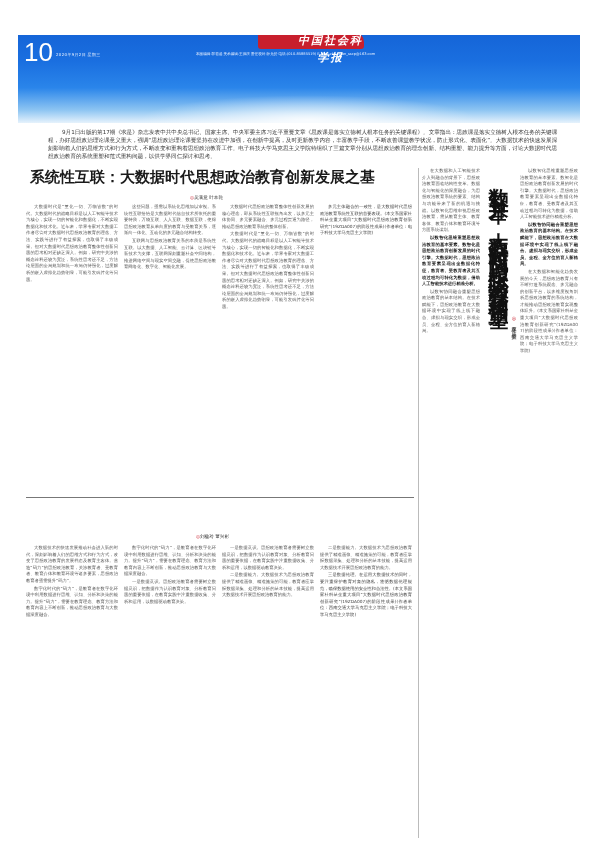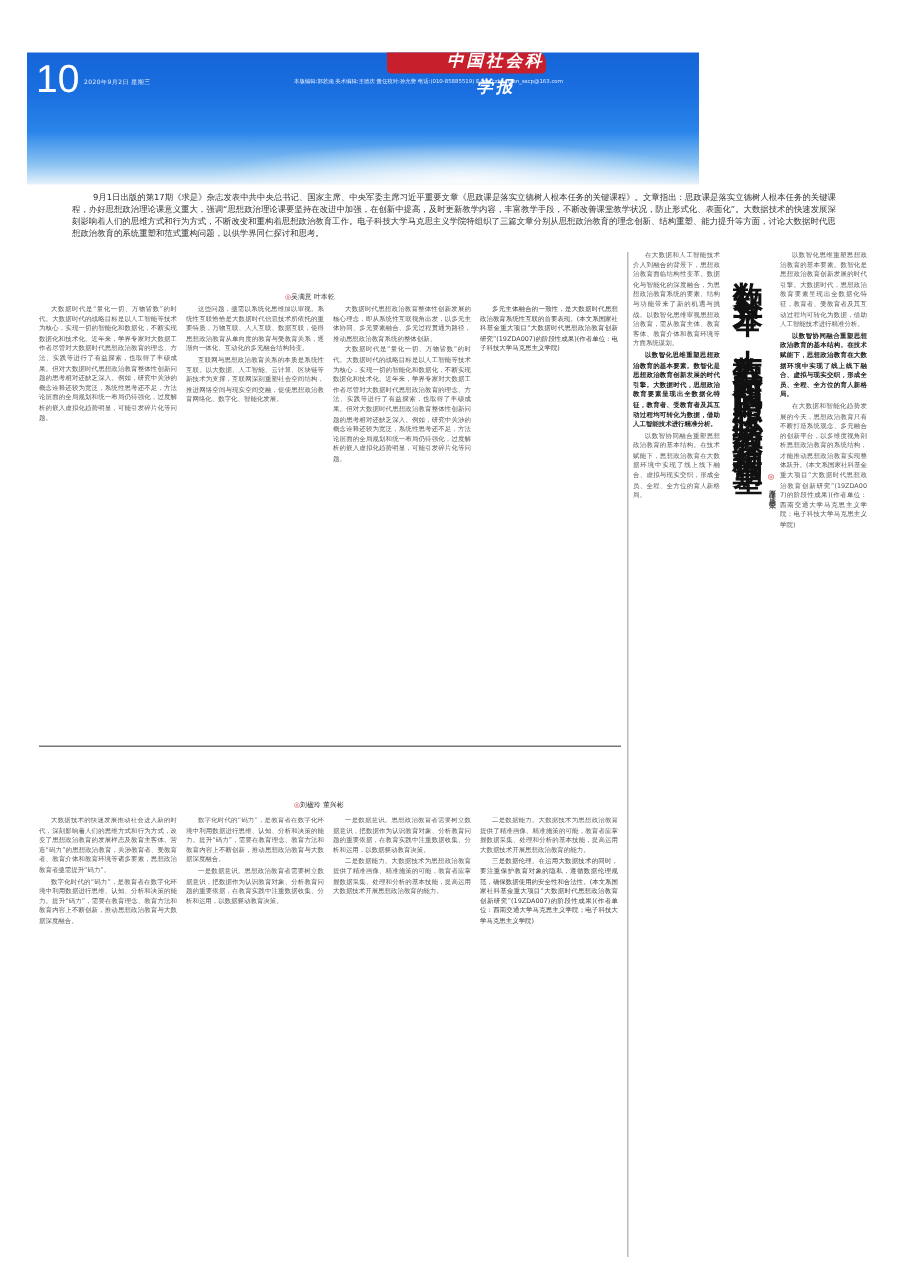--- a/index.html
+++ b/index.html
@@ -1,19 +1,19 @@
 <!DOCTYPE html>
 <html><head>
 <meta charset="utf-8">
 <style>
 *{margin:0;padding:0;box-sizing:border-box;}
 html,body{width:600px;height:853px;background:#fff;overflow:hidden;}
 body{font-family:"DejaVu Sans","Liberation Sans",sans-serif;color:#222;position:relative;}
 .page{position:absolute;left:18px;top:0;width:562px;height:853px;}
-.masthead{position:absolute;left:0;top:35px;width:448px;height:88px;
+.masthead{position:absolute;left:0;top:35px;width:562px;height:88px;
  background:linear-gradient(180deg,#1565d8 0%,#1a6fe0 30%,#2a85ea 60%,#8cc4f2 85%,#e6f2fc 100%);overflow:hidden;}
 .masthead .glow{position:absolute;left:120px;top:60px;width:340px;height:50px;border-radius:50%;
  background:radial-gradient(ellipse at center,rgba(255,255,255,.85),rgba(255,255,255,0) 70%);}
 .page-num{position:absolute;left:6px;top:4px;font-family:"Liberation Sans",sans-serif;font-size:26px;color:#fff;font-weight:400;line-height:26px;}
 .date-line{position:absolute;left:38px;top:17px;font-size:4px;color:#e8f0ff;letter-spacing:.3px;}
 .editors{position:absolute;left:178px;top:17px;font-size:3.6px;color:#e8f0ff;white-space:nowrap;}
 .logo{position:absolute;left:240px;top:-3px;width:106px;height:17px;background:#c81f2d;border-radius:3px 10px 3px 3px;
  color:#fff;font-family:"DejaVu Serif",serif;font-style:italic;font-weight:bold;font-size:11px;text-align:center;line-height:17px;letter-spacing:2px;padding-left:39px;}
 .main-title{position:absolute;left:0;top:24px;width:562px;text-align:center;font-family:"DejaVu Sans",sans-serif;
  font-weight:bold;font-size:30px;color:#111;letter-spacing:1px;text-shadow:0 0 2px #fff,0 0 3px #fff;}
@@ -39,20 +39,21 @@
   <div class="masthead">
     <div class="glow"></div>
     <div class="page-num">10</div>
     <div class="date-line">2020年9月2日  星期三</div>
     <div class="editors">本版编辑:郭若涵  美术编辑:王德庆  责任校对:孙允赞  电话:(010-85885519)  E-mail:zhuanlan_sscp@163.com</div>
     <div class="logo">中国社会科学报</div>
   </div>
 
   <div class="intro">9月1日出版的第17期《求是》杂志发表中共中央总书记、国家主席、中央军委主席习近平重要文章《思政课是落实立德树人根本任务的关键课程》。文章指出：思政课是落实立德树人根本任务的关键课程，办好思想政治理论课意义重大，强调“思想政治理论课要坚持在改进中加强，在创新中提高，及时更新教学内容，丰富教学手段，不断改善课堂教学状况，防止形式化、表面化”。大数据技术的快速发展深刻影响着人们的思维方式和行为方式，不断改变和重构着思想政治教育工作。电子科技大学马克思主义学院特组织了三篇文章分别从思想政治教育的理念创新、结构重塑、能力提升等方面，讨论大数据时代思想政治教育的系统重塑和范式重构问题，以供学界同仁探讨和思考。</div>
 
+  <div class="art-title" style="left:12px;top:168px;font-size:15px;">系统性互联：大数据时代思想政治教育创新发展之基</div>
   <div class="byline" style="left:172px;top:195px;">
     <span class="mark">◎</span><span>吴满意  叶本乾</span>
   </div>
   <div class="col" style="left:8px;top:204px;width:92px;height:288px;">
       <p>大数据时代是“量化一切、万物皆数”的时代。大数据时代的战略目标是以人工智能等技术为核心，实现一切的智能化和数据化，不断实现数据化和技术化。近年来，学界专家对大数据工作者尽管对大数据时代思想政治教育的理念、方法、实践等进行了有益探索，也取得了丰硕成果。但对大数据时代思想政治教育整体性创新问题的思考相对还缺乏深入。例如，研究中关涉的概念诠释还较为宽泛，系统性思考还不足，方法论层面的全局规划和统一布局仍待强化，过度解析的嵌入虚拟化趋势明显，可能引发碎片化等问题。</p>
     </div>
   <div class="col" style="left:106px;top:204px;width:92px;height:288px;">
       <p>这些问题，亟需以系统化思维加以审视。系统性互联恰恰是大数据时代信息技术所依托的重要特质，万物互联、人人互联、数据互联，使得思想政治教育从单向度的教育与受教育关系，逐渐向一体化、互动化的多元融合结构转变。</p>
       <p>互联网与思想政治教育关系的本质是系统性互联。以大数据、人工智能、云计算、区块链等新技术为支撑，互联网深刻重塑社会空间结构，推进网络空间与现实空间交融，促使思想政治教育网络化、数字化、智能化发展。</p>
     </div>

